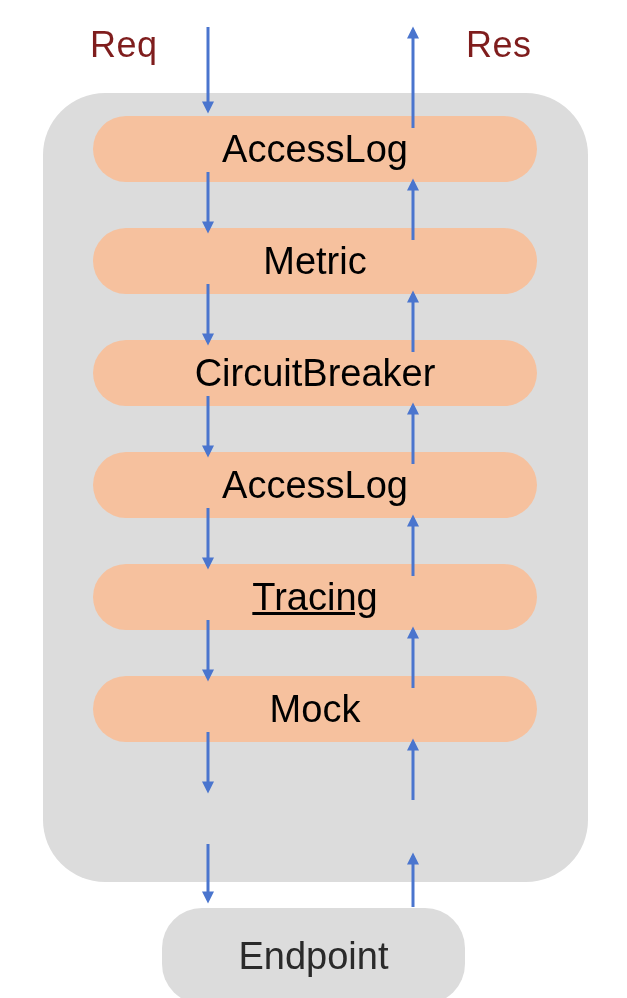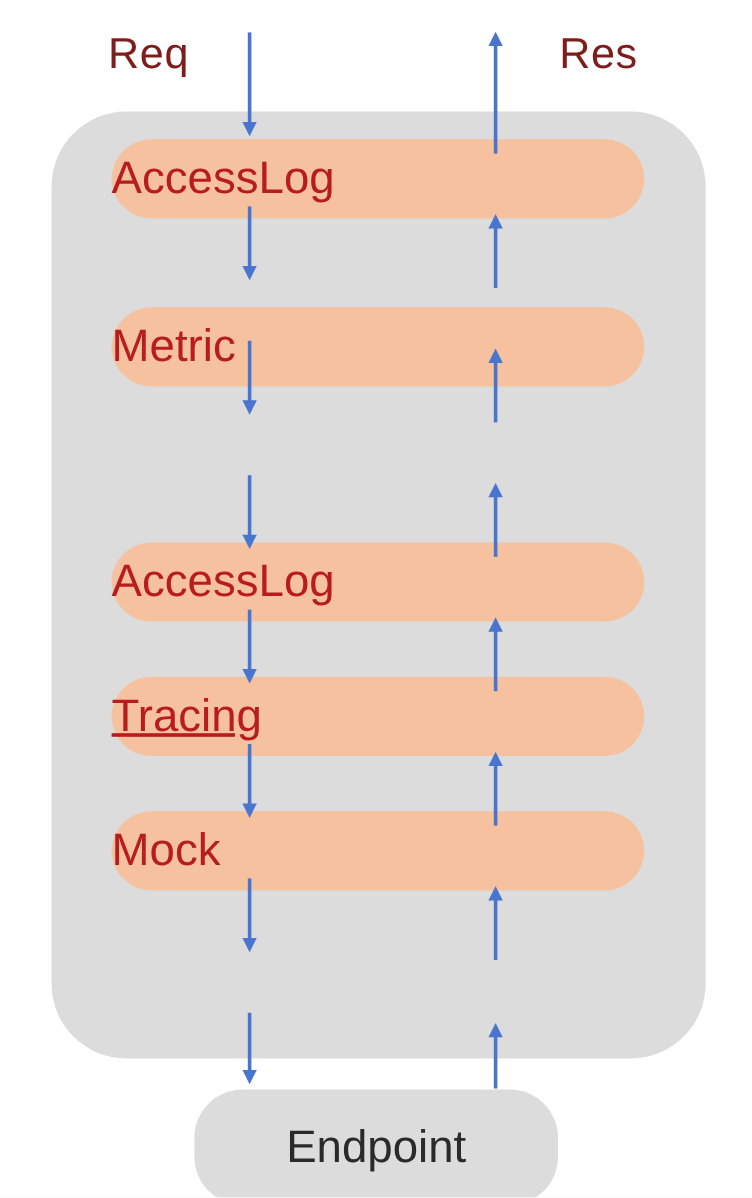--- a/index.html
+++ b/index.html
@@ -35,25 +35,26 @@
   }
   .pill {
     position: absolute;
     left: 93px;
     width: 444px;
     height: 66px;
     background: #f6c19e;
     border-radius: 33px;
     display: flex;
     align-items: center;
+    justify-content: center;
     font-size: 38px;
-    color: #b91c1c;
+    color: #000000;
   }
   .pill-0 { top: 116px; }
-  .pill-1 { top: 228px; margin-top: 28px; }
+  .pill-1 { top: 228px; }
   .pill-2 { top: 340px; }
   .pill-3 { top: 452px; }
   .pill-4 { top: 564px; text-decoration: underline; }
   .pill-5 { top: 676px; }
   .pill-6 { top: 788px; }
 
   .endpoint {
     position: absolute;
     left: 162px;
     top: 908px;
@@ -86,20 +87,23 @@
   <div class="outer-label res-label">Res</div>
 
   <div class="mw-container"></div>
 
   <div class="pill pill-0">
     <span>AccessLog</span>
   </div>
   <div class="pill pill-1">
     <span>Metric</span>
   </div>
+  <div class="pill pill-2">
+    <span>CircuitBreaker</span>
+  </div>
   <div class="pill pill-3">
     <span>AccessLog</span>
   </div>
   <div class="pill pill-4">
     <span>Tracing</span>
   </div>
   <div class="pill pill-5">
     <span>Mock</span>
   </div>
 

